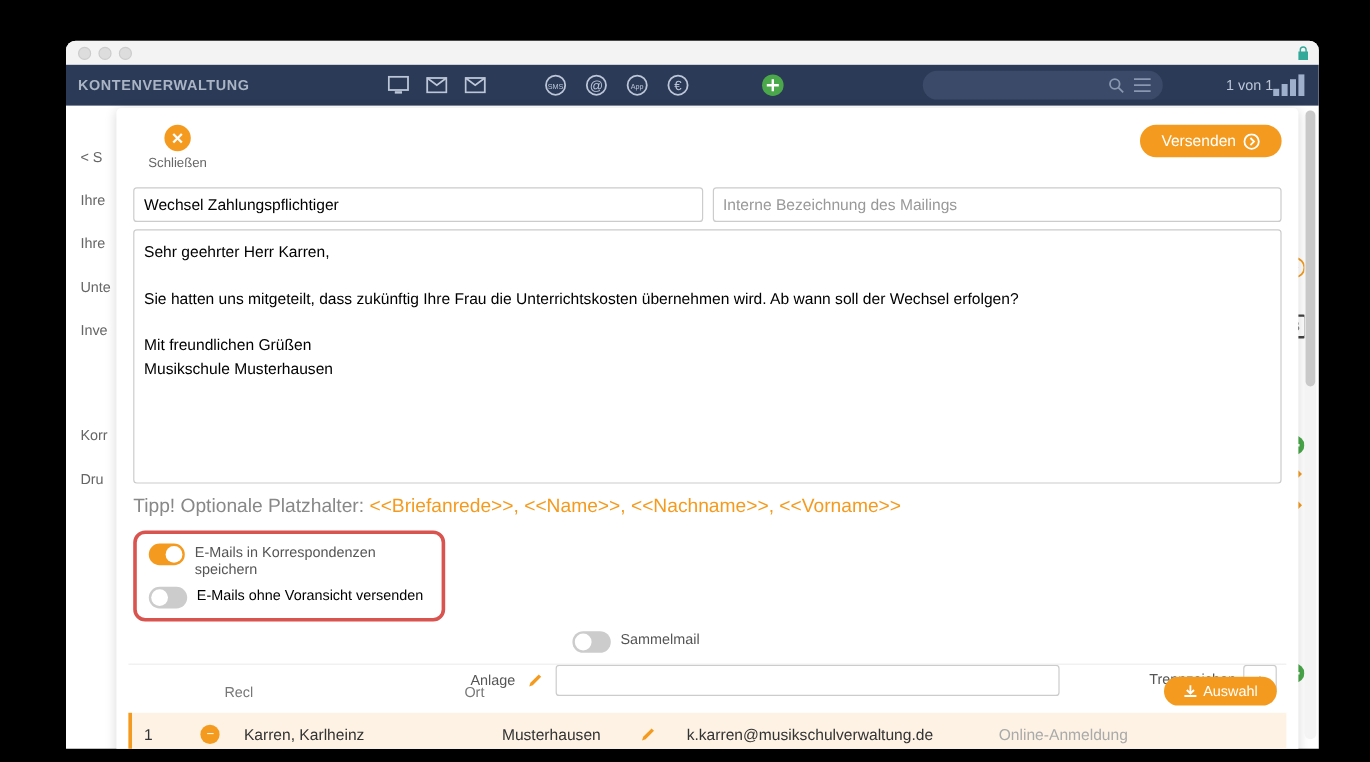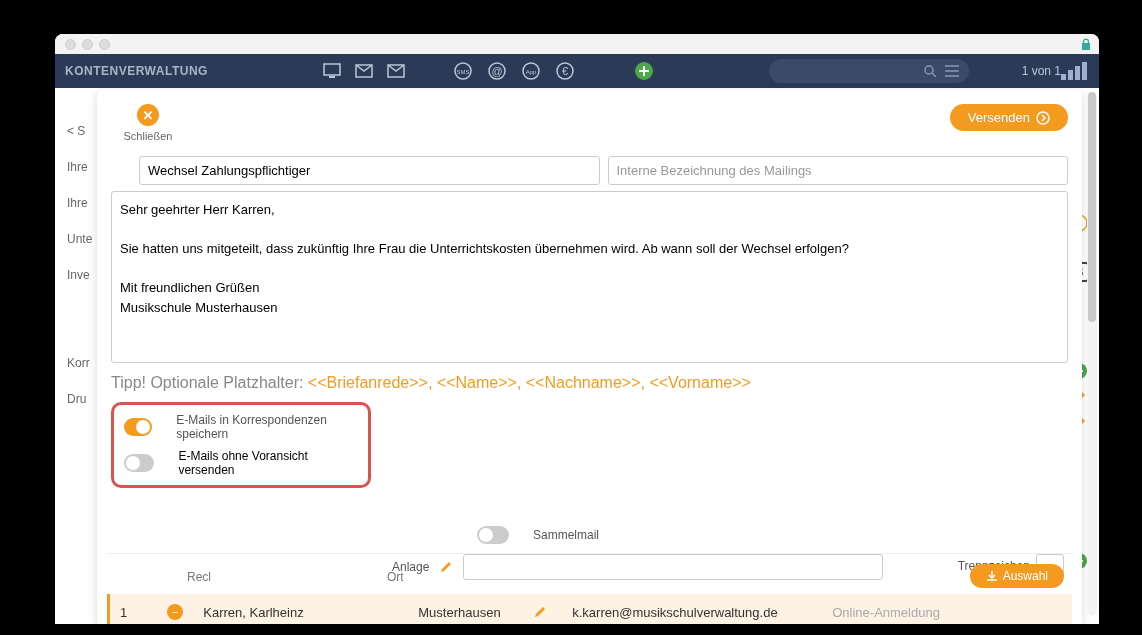--- a/index.html
+++ b/index.html
@@ -116,42 +116,42 @@
     font-weight: bold; font-size: 13px;
   }
   .close-label { font-size: 11px; color: #666; margin-top: 4px; }
   .send-btn {
     background: #f49b1f; color: #fff;
     border-radius: 16px; padding: 6px 18px;
     font-size: 13px; display: flex; align-items: center; gap: 6px;
     cursor: pointer;
     justify-content: flex-end;
   }
-  .input-row { display: flex; gap: 8px; margin-bottom: 6px; margin-left: 28px; }
+  .input-row { display: flex; gap: 8px; margin-bottom: 6px; }
   .text-input {
     border: 1px solid #ccc; border-radius: 3px;
     padding: 6px 8px; font-size: 13px; background: #fff;
     flex: 1;
   }
   .text-input::placeholder { color: #999; }
   .textarea {
-    width: 100%; height: 172px; border: 1px solid #ccc;
+    width: 100%; height: 212px; border: 1px solid #ccc;
     border-radius: 3px; padding: 8px; font-size: 13px;
     resize: none; font-family: inherit; line-height: 1.5;
   }
   .tip-line { font-size: 16px; color: #888; margin-top: 8px; }
   .tip-line .ph { color: #f49b1f; }
 
   .options-box {
     border: 3px solid #d9534f; border-radius: 10px;
     padding: 8px 10px; margin-top: 10px;
     display: inline-flex; flex-direction: column; gap: 8px;
     width: 260px;
   }
-  .toggle-row { display: flex; align-items: center; gap: 24px; font-size: 12px; color: #555; }
+  .toggle-row { display: flex; align-items: flex-start; gap: 8px; font-size: 12px; color: #555; }
   .toggle {
     width: 32px; height: 18px; border-radius: 9px; position: relative;
   }
   .toggle::after {
     content: ""; position: absolute; width: 14px; height: 14px;
     border-radius: 50%; background: #fff; top: 2px;
   }
   .toggle.on { background: #f49b1f; }
   .toggle.on::after { right: 2px; }
   .toggle.off { background: #ccc; }

